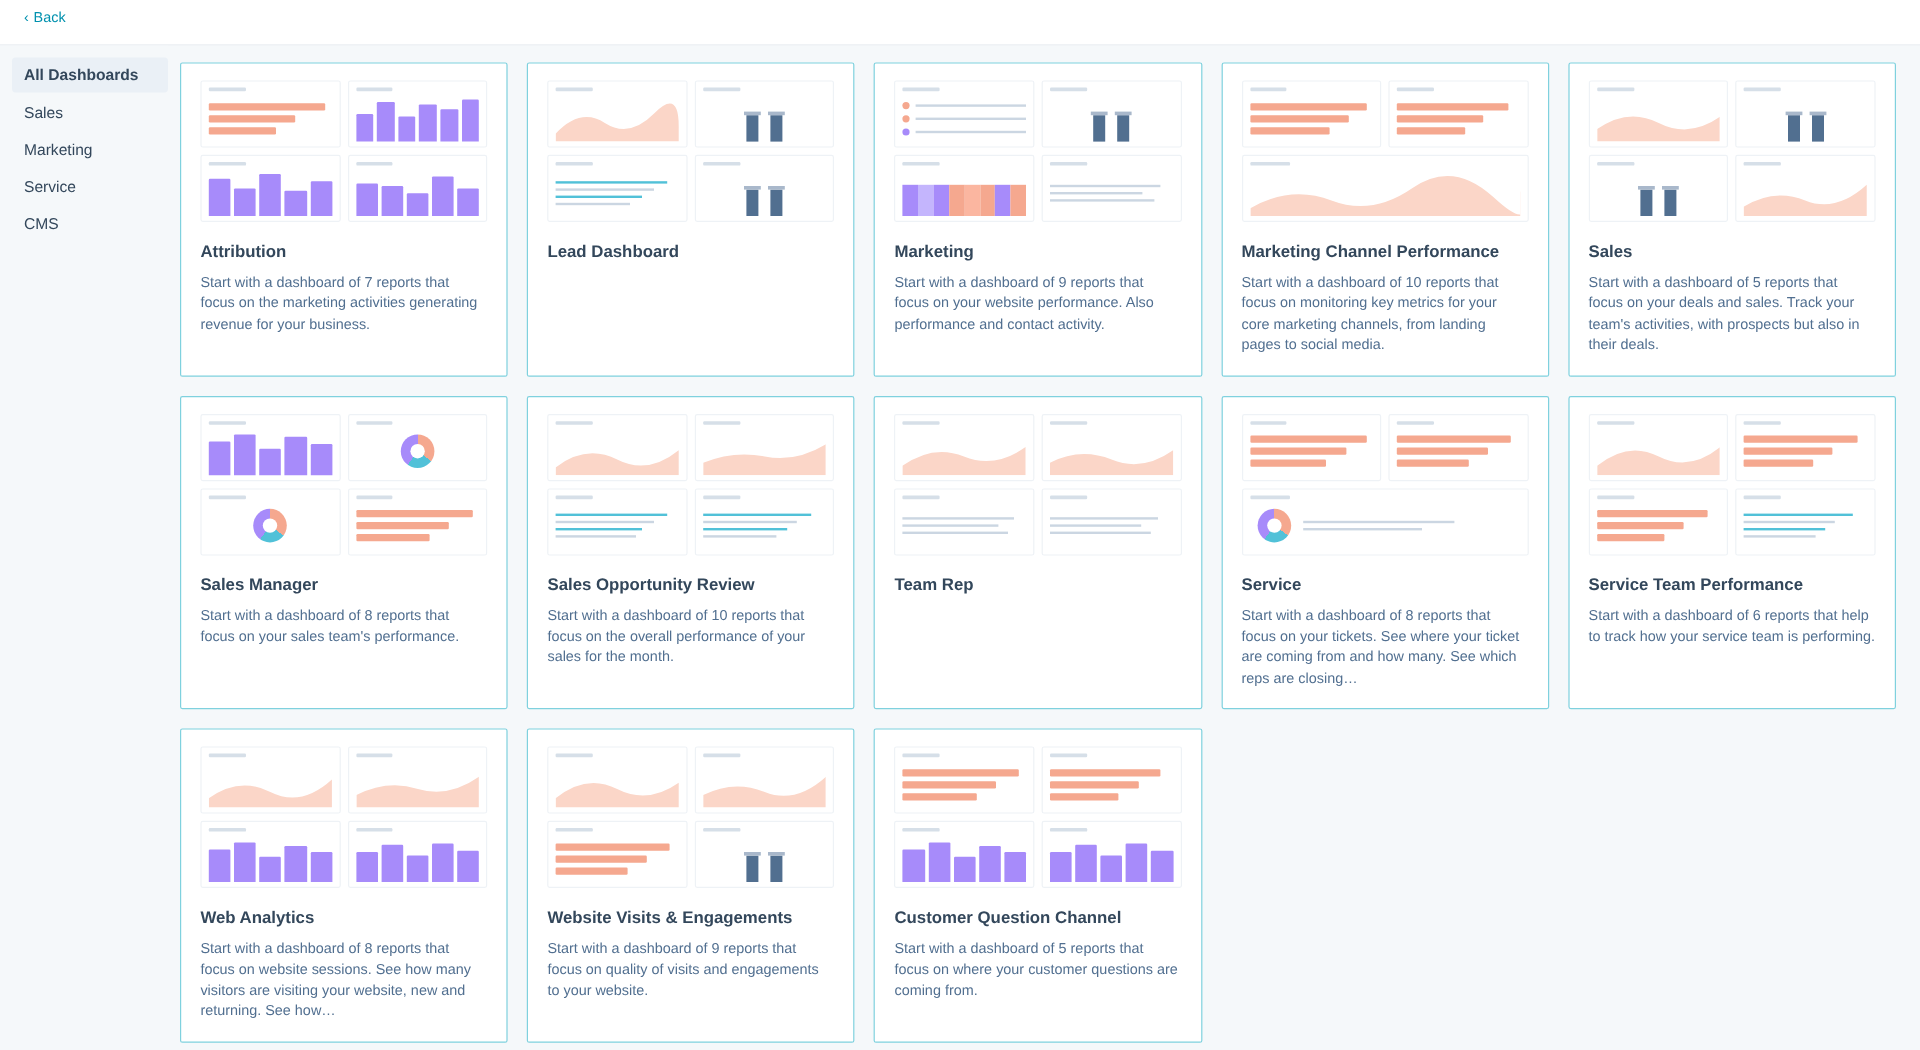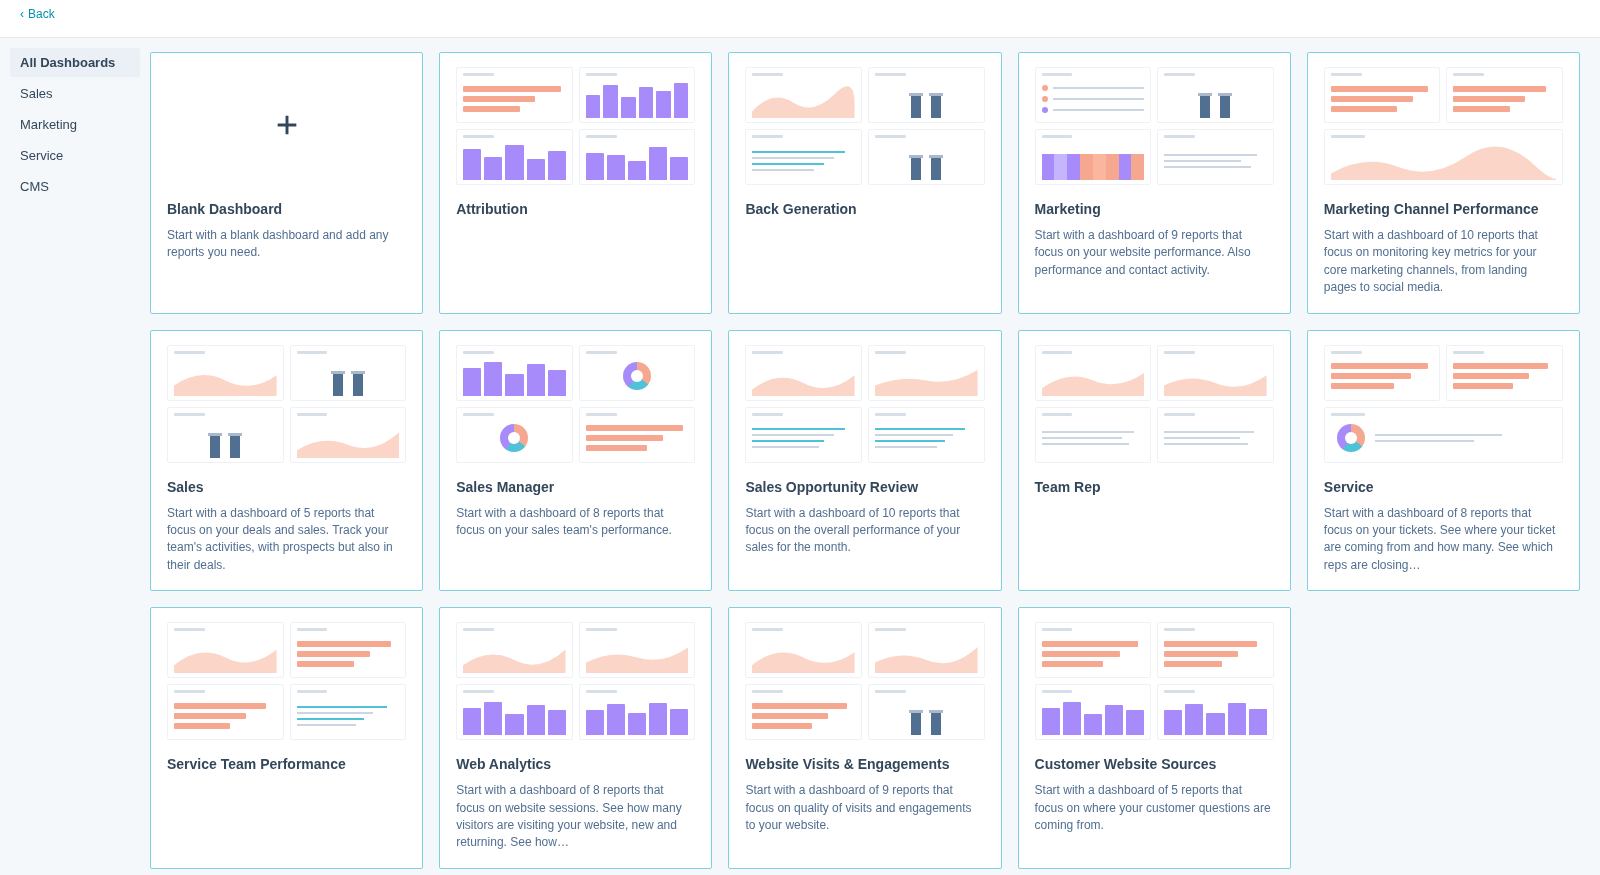--- a/index.html
+++ b/index.html
@@ -157,31 +157,20 @@
 
   <nav class="sidebar" id="sidebar">
       <div class="sidebar-item active"><span>All Dashboards</span></div>
       <div class="sidebar-item"><span>Sales</span></div>
       <div class="sidebar-item"><span>Marketing</span></div>
       <div class="sidebar-item"><span>Service</span></div>
       <div class="sidebar-item"><span>CMS</span></div>
     </nav>
 
   <div class="grid" id="grid">
-      <div class="card blank">
-        <div class="thumb-area">
-  <span class="plus-icon">
-    <svg viewBox="0 0 24 24" fill="none">
-              <path d="M12 4v16M4 12h16"></path>
-            </svg>
-  </span>
-</div>
-        <div class="card-title">Blank Dashboard</div>
-        <div class="card-desc">Start with a blank dashboard and add any reports you need.</div>
-      </div>
       <div class="card">
         <div class="thumb-area">
   <div class="tile">
             <div class="tline w30"></div>
             <div class="hbars orange">
               <div class="hb" style="width:95%"></div>
               <div class="hb" style="width:70%"></div>
               <div class="hb" style="width:55%"></div>
             </div>
           </div>
@@ -211,20 +200,21 @@
             <div class="bar-row purple">
               <div class="bar" style="height:70%"></div>
               <div class="bar" style="height:65%"></div>
               <div class="bar" style="height:50%"></div>
               <div class="bar" style="height:85%"></div>
               <div class="bar" style="height:60%"></div>
             </div>
           </div>
 </div>
         <div class="card-title">Attribution</div>
+        <div class="card-desc">Start with a dashboard of 7 reports that focus on the marketing activities generating revenue for your business.</div>
       </div>
       <div class="card">
         <div class="thumb-area">
   <div class="tile">
             <div class="tline w30"></div>
             <div class="area-chart">
               <svg viewBox="0 0 100 30" preserveAspectRatio="none">
                 <path d="M0 25 Q20 8 40 18 T80 12 T100 20 V30 H0 Z" fill="#fbd6c8"></path>
               </svg>
             </div>
@@ -246,21 +236,21 @@
             </div>
           </div>
   <div class="tile">
             <div class="tline w30"></div>
             <div class="dual-bar">
               <div class="db" style="height:22px"></div>
               <div class="db" style="height:22px"></div>
             </div>
           </div>
 </div>
-        <div class="card-title">Back Generation</div>
+        <div class="card-title">Lead Dashboard</div>
       </div>
       <div class="card">
         <div class="thumb-area">
   <div class="tile">
             <div class="tline w30"></div>
             <div class="dots-lines">
               <div class="row">
                 <div class="dot"></div>
                 <div class="dln"></div>
               </div>
@@ -547,20 +537,21 @@
             <div class="tline w30"></div>
             <div class="lines teal">
               <div class="ln" style="width:88%"></div>
               <div class="ln" style="width:74%;background:#cbd6e2"></div>
               <div class="ln" style="width:66%"></div>
               <div class="ln" style="width:58%;background:#cbd6e2"></div>
             </div>
           </div>
 </div>
         <div class="card-title">Service Team Performance</div>
+        <div class="card-desc">Start with a dashboard of 6 reports that help to track how your service team is performing.</div>
       </div>
       <div class="card">
         <div class="thumb-area">
   <div class="tile">
             <div class="tline w30"></div>
             <div class="area-chart">
               <svg viewBox="0 0 100 30" preserveAspectRatio="none">
                 <path d="M0 24 Q25 10 50 20 T100 12 V30 H0 Z" fill="#fbd6c8"></path>
               </svg>
             </div>
@@ -666,17 +657,17 @@
             <div class="tline w30"></div>
             <div class="bar-row purple">
               <div class="bar" style="height:65%"></div>
               <div class="bar" style="height:80%"></div>
               <div class="bar" style="height:58%"></div>
               <div class="bar" style="height:82%"></div>
               <div class="bar" style="height:68%"></div>
             </div>
           </div>
 </div>
-        <div class="card-title">Customer Website Sources</div>
+        <div class="card-title">Customer Question Channel</div>
         <div class="card-desc">Start with a dashboard of 5 reports that focus on where your customer questions are coming from.</div>
       </div>
     </div>
 </div>
 
 </body></html>

